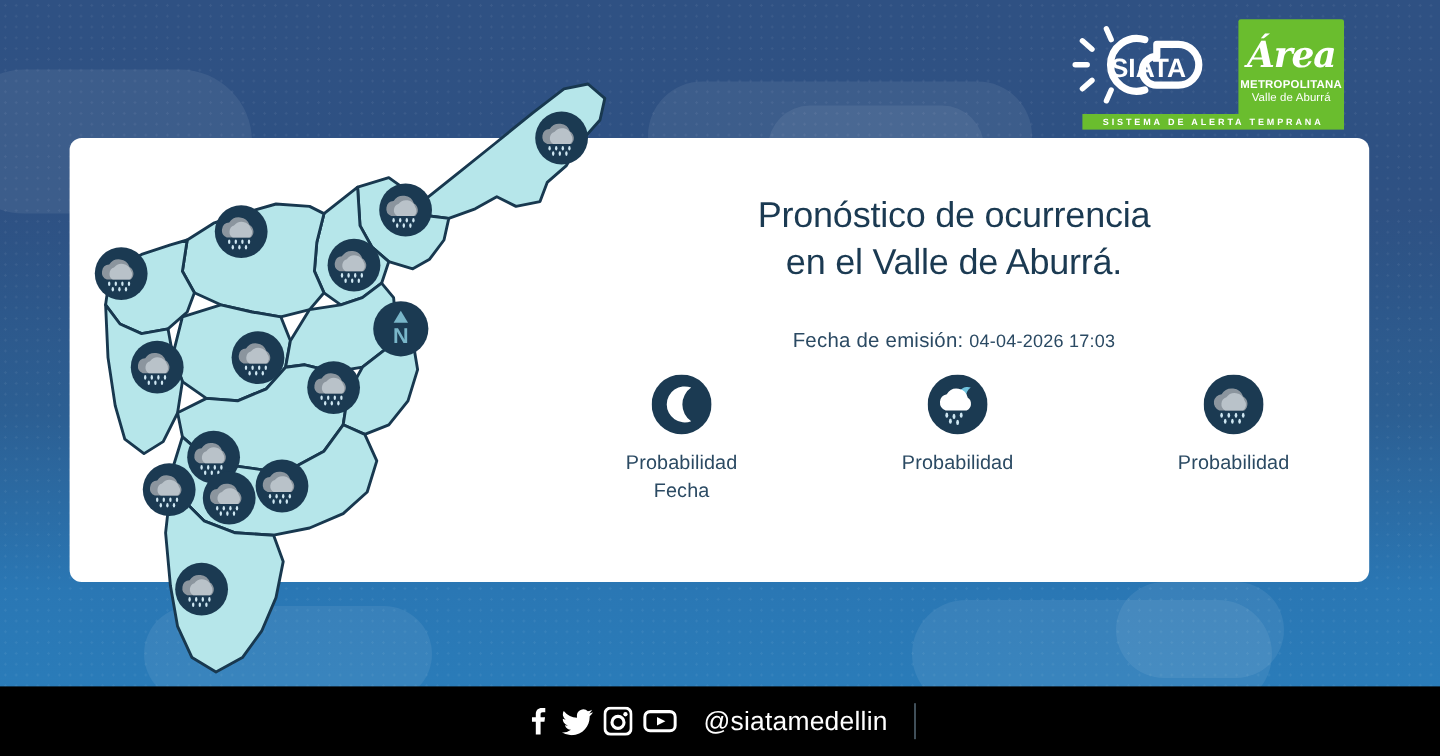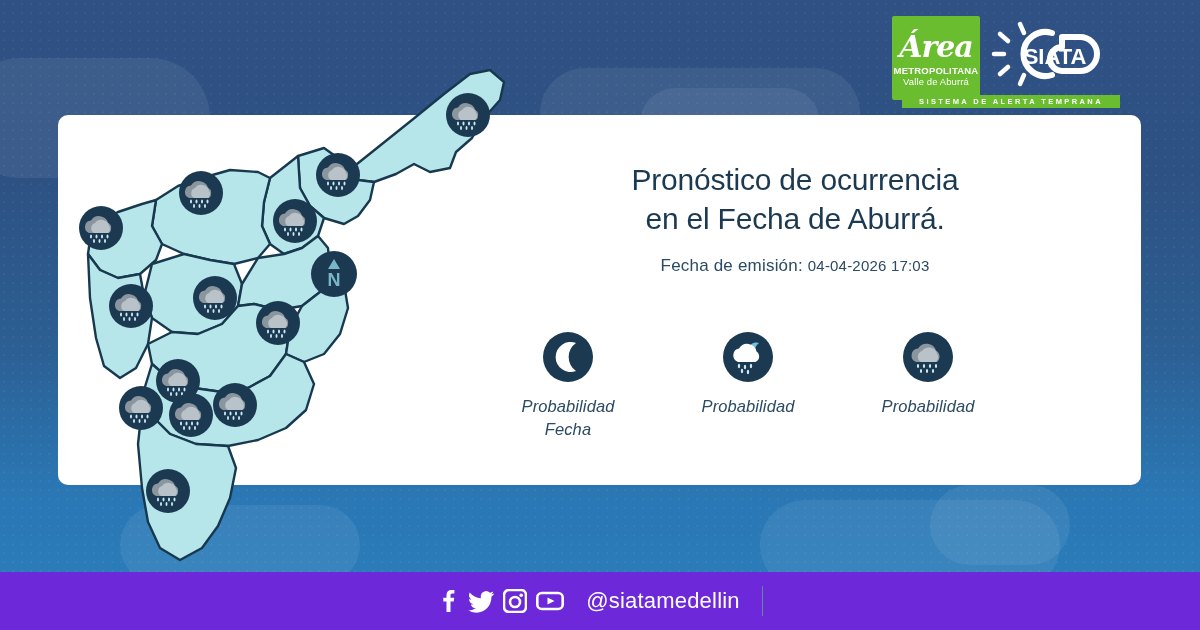--- a/index.html
+++ b/index.html
@@ -45,29 +45,29 @@
     text-align:center; color:#1b3a52;
   }
   #headline{
     font-size:30px; font-weight:normal; line-height:1.30; letter-spacing:-0.2px;
   }
   #headline .hl{
     background:#1b3a52; color:#ffffff; border-radius:5px;
     padding:1px 7px 3px 7px;
   }
   #date-row{
-    margin-top:18px; font-size:17px; color:#2b4a63; letter-spacing:.2px;
+    margin-top:36px; font-size:17px; color:#2b4a63; letter-spacing:.2px;
   }
   #date-row .lbl{ font-weight:normal; }
   #date-row .val{ font-size:15px; }
 
   
   #legend{
-    position:absolute; left:478px; top:332px; width:640px;
-    display:flex; justify-content:flex-start; align-items:flex-start;font-style:italic;
+    position:absolute; left:478px; top:312px; width:640px;
+    display:flex; justify-content:space-between; align-items:flex-start;
   }
   .legend-item{ width:180px; text-align:center; }
   .legend-icon{ width:50px; height:50px; margin:0 auto 13px auto; }
   .legend-icon svg{ width:100%; height:100%; display:block; }
   .legend-label{
     font-size:16.5px; color:#2b4a63; line-height:1.42; letter-spacing:.1px;
   }
 
   
   #logos{ position:absolute; right:80px; top:16px; display:flex; align-items:flex-start; gap:10px; }
@@ -88,60 +88,60 @@
     position:absolute; right:80px; top:95px; width:218px; height:13px;
     background:#6abd2e; display:flex; align-items:center; justify-content:center;
   }
   #alerta-bar span{
     font-size:7.5px; font-weight:bold; color:#ffffff; letter-spacing:2.4px;
   }
 
   
   #footer{
     position:absolute; left:0; bottom:0; width:1200px; height:58px;
-    background:#6d28d9; display:flex; align-items:center; justify-content:center; gap:22px;
+    background:#000000; display:flex; align-items:center; justify-content:center; gap:22px;
   }
   #social-icons{ display:flex; align-items:center; gap:9px; }
   #social-icons svg{ display:block; }
   #handle{ font-size:22px; color:#ffffff; letter-spacing:.2px; }
   #divider{ width:1px; height:30px; background:#6a8494; }
   #website{ font-size:22px; color:#ffffff; letter-spacing:.2px; }
 </style>
 </head>
 <body>
 
 <div id="bg-gradient"></div>
 <div id="bg-texture"></div>
 <div class="bg-cloud" style="left:-40px;top:58px;width:250px;height:120px;"></div>
 <div class="bg-cloud" style="left:540px;top:68px;width:320px;height:90px;"></div>
 <div class="bg-cloud" style="left:640px;top:88px;width:180px;height:70px;"></div>
 <div class="bg-cloud" style="left:760px;top:500px;width:300px;height:90px;"></div>
 <div class="bg-cloud" style="left:930px;top:485px;width:140px;height:80px;"></div>
 <div class="bg-cloud" style="left:120px;top:505px;width:240px;height:80px;"></div>
 
 <div id="logos">
-  <div id="area-logo">
-    <div id="area-script">Área</div>
-    <div id="area-l1">METROPOLITANA</div>
-    <div id="area-l2">Valle de Aburrá</div>
-  </div>
   <div id="siata-logo">
     <svg viewBox="0 0 130 78" xmlns="http://www.w3.org/2000/svg">
       <g stroke="#ffffff" stroke-width="4.5" stroke-linecap="round" fill="none">
         <line x1="10" y1="18" x2="18" y2="25"></line>
         <line x1="4" y1="38" x2="14" y2="38"></line>
         <line x1="10" y1="58" x2="18" y2="51"></line>
         <line x1="30" y1="8" x2="34" y2="17"></line>
         <line x1="30" y1="68" x2="34" y2="59"></line>
       </g>
       <path d="M62 17 A22 22 0 1 0 62 59" stroke="#ffffff" stroke-width="6" fill="none" stroke-linecap="round"></path>
       <path d="M72 21 h18 a17 17 0 0 1 0 34 h-18 a12 12 0 0 1 0 -24 z" stroke="#ffffff" stroke-width="6" fill="none" stroke-linejoin="round"></path>
       <text x="65" y="48" font-family="Liberation Sans, sans-serif" font-size="22" font-weight="bold" fill="#ffffff" text-anchor="middle">SIATA</text>
     </svg>
   </div>
+  <div id="area-logo">
+    <div id="area-script">Área</div>
+    <div id="area-l1">METROPOLITANA</div>
+    <div id="area-l2">Valle de Aburrá</div>
+  </div>
 </div>
 <div id="alerta-bar">
   <span>SISTEMA DE ALERTA TEMPRANA</span>
 </div>
 
 <div id="card"></div>
 
 <div id="map-layer">
   <svg viewBox="0 0 470 520" xmlns="http://www.w3.org/2000/svg">
     <g fill="#b6e6ea" stroke="#18384f" stroke-width="2.4" stroke-linejoin="round">
@@ -404,21 +404,21 @@
       <ellipse cx="21.5" cy="36" rx="1" ry="1.9"></ellipse>
       <ellipse cx="27" cy="36" rx="1" ry="1.9"></ellipse>
     </g>
   </svg>
     </div>
   </div>
 
 <div id="text-block">
   <div id="headline">
     <div>Pronóstico de ocurrencia</div>
-    <div>en el Fecha de Aburrá.</div>
+    <div>en el Valle de Aburrá.</div>
   </div>
   <div id="date-row">
     <span class="lbl">Fecha de emisión:</span>
     <span class="val">04-04-2026 17:03</span>
   </div>
 </div>
 
 <div id="legend">
 
   <div class="legend-item">

